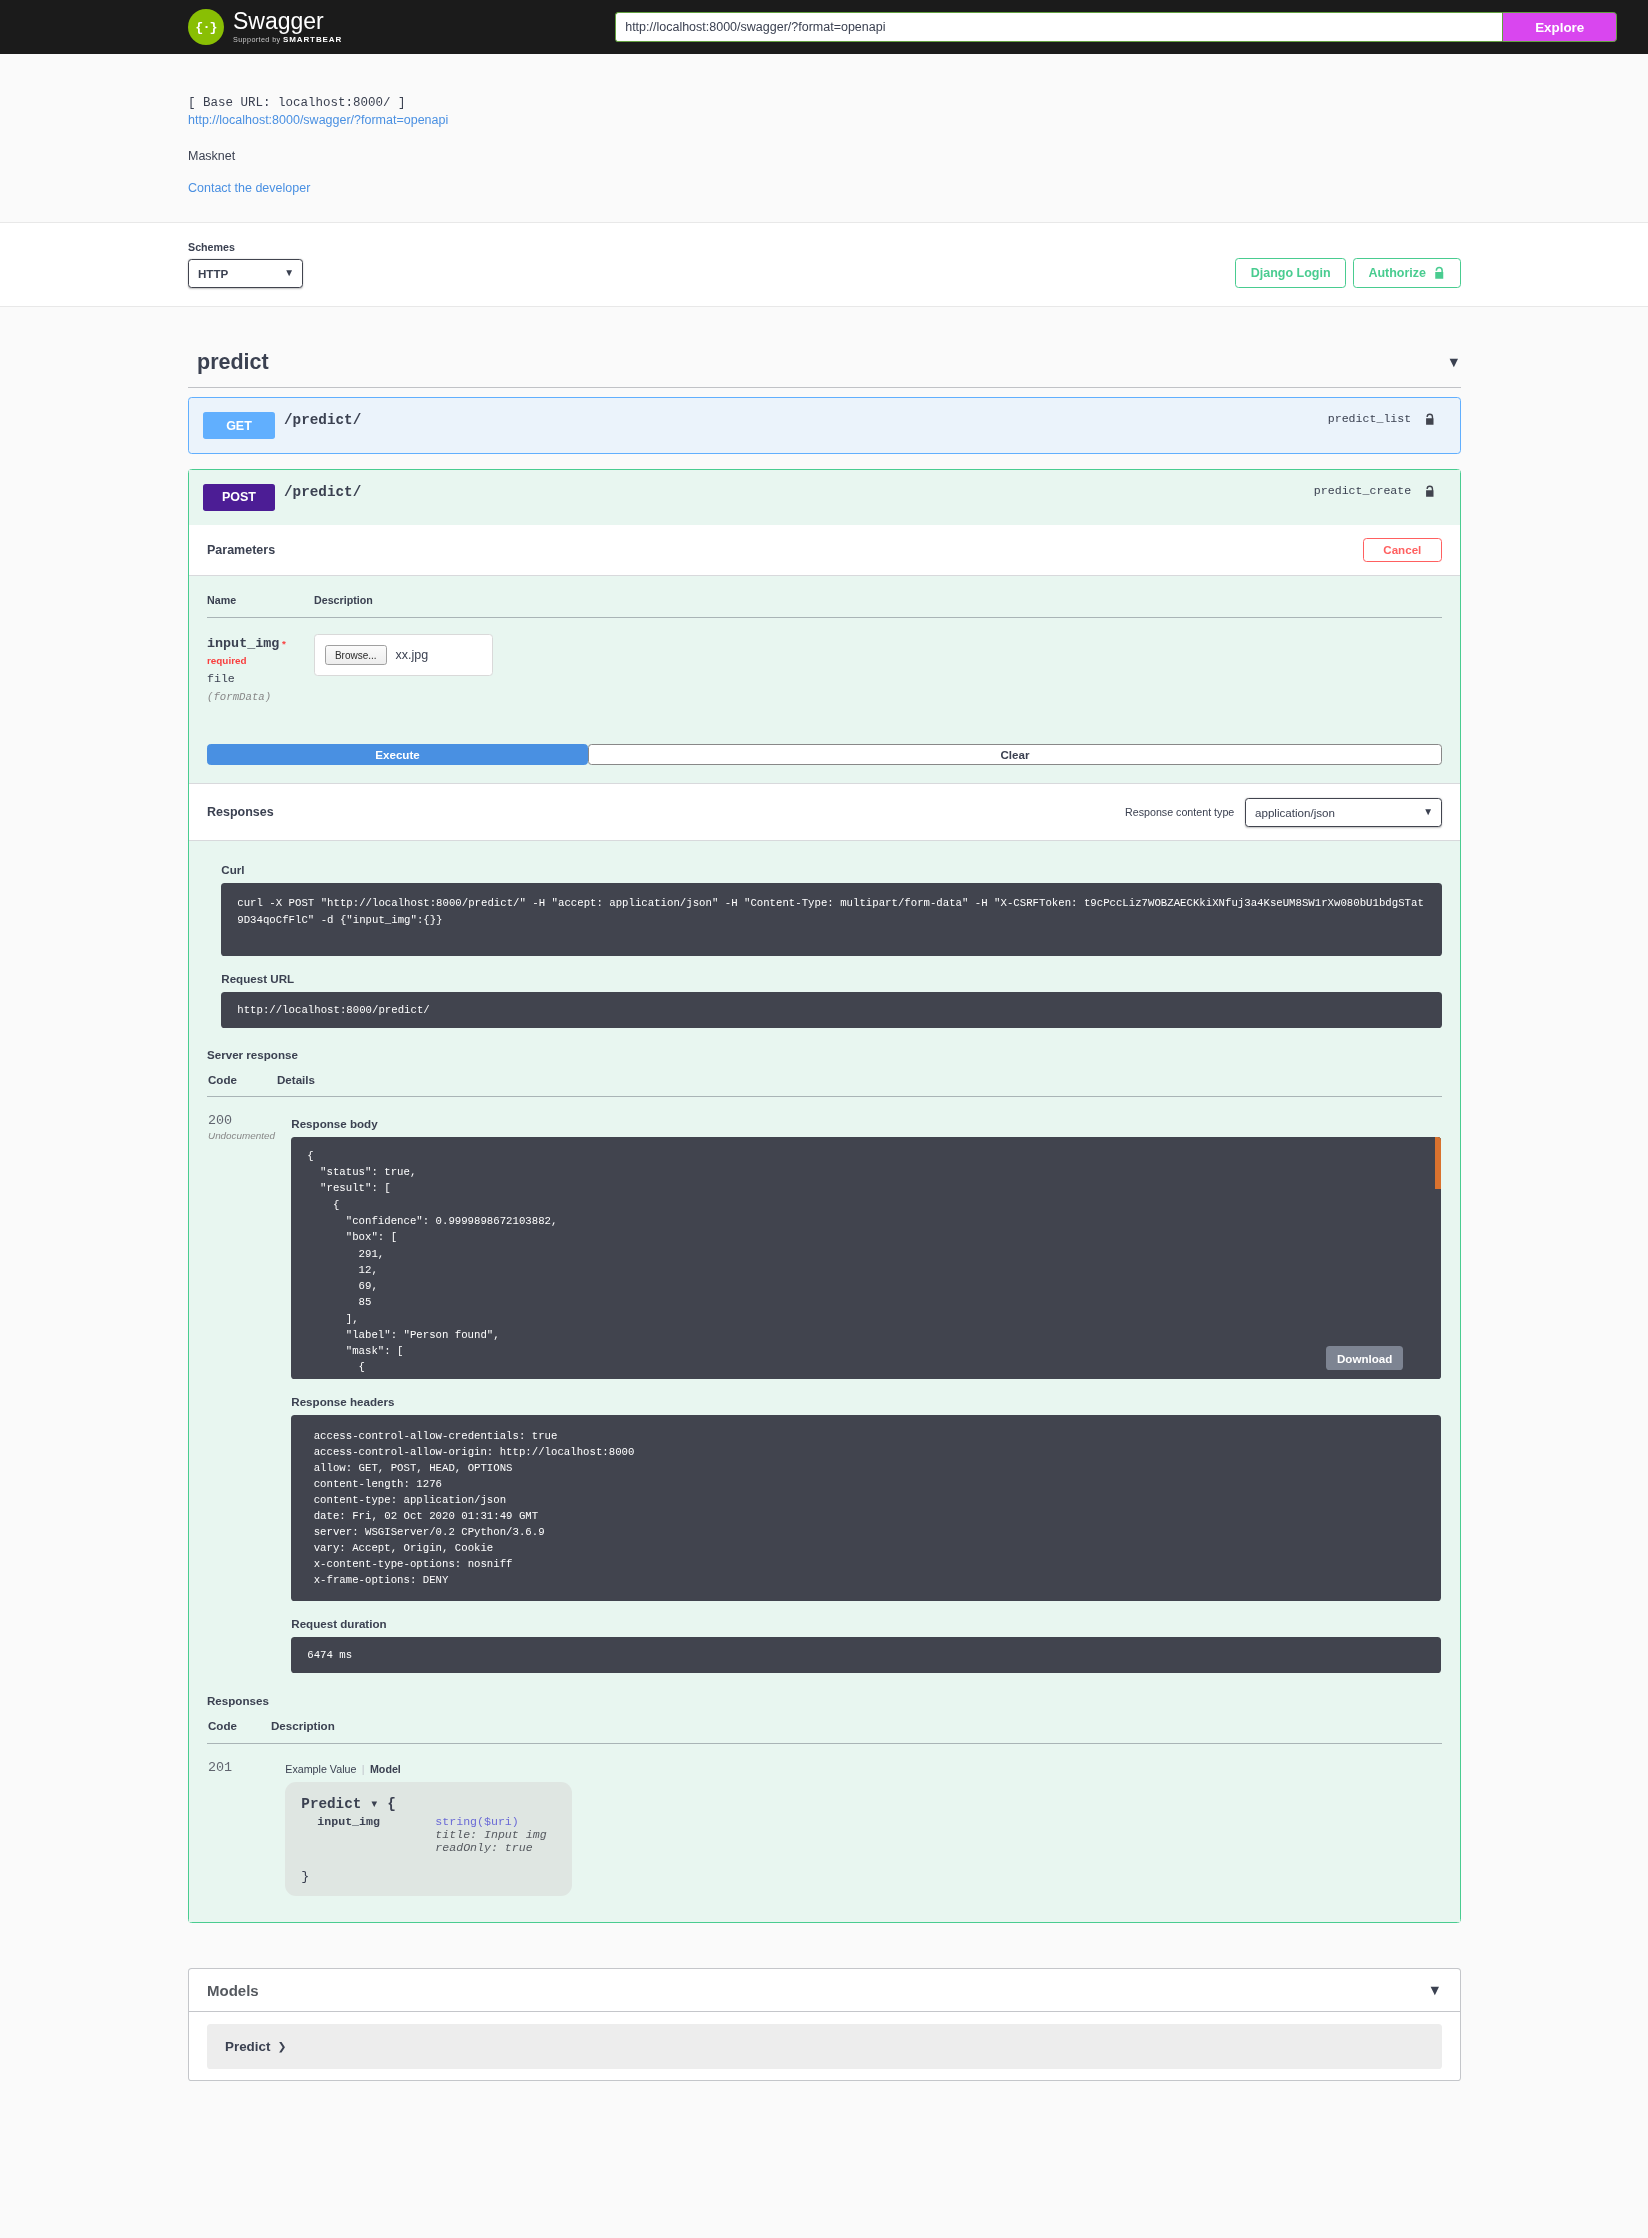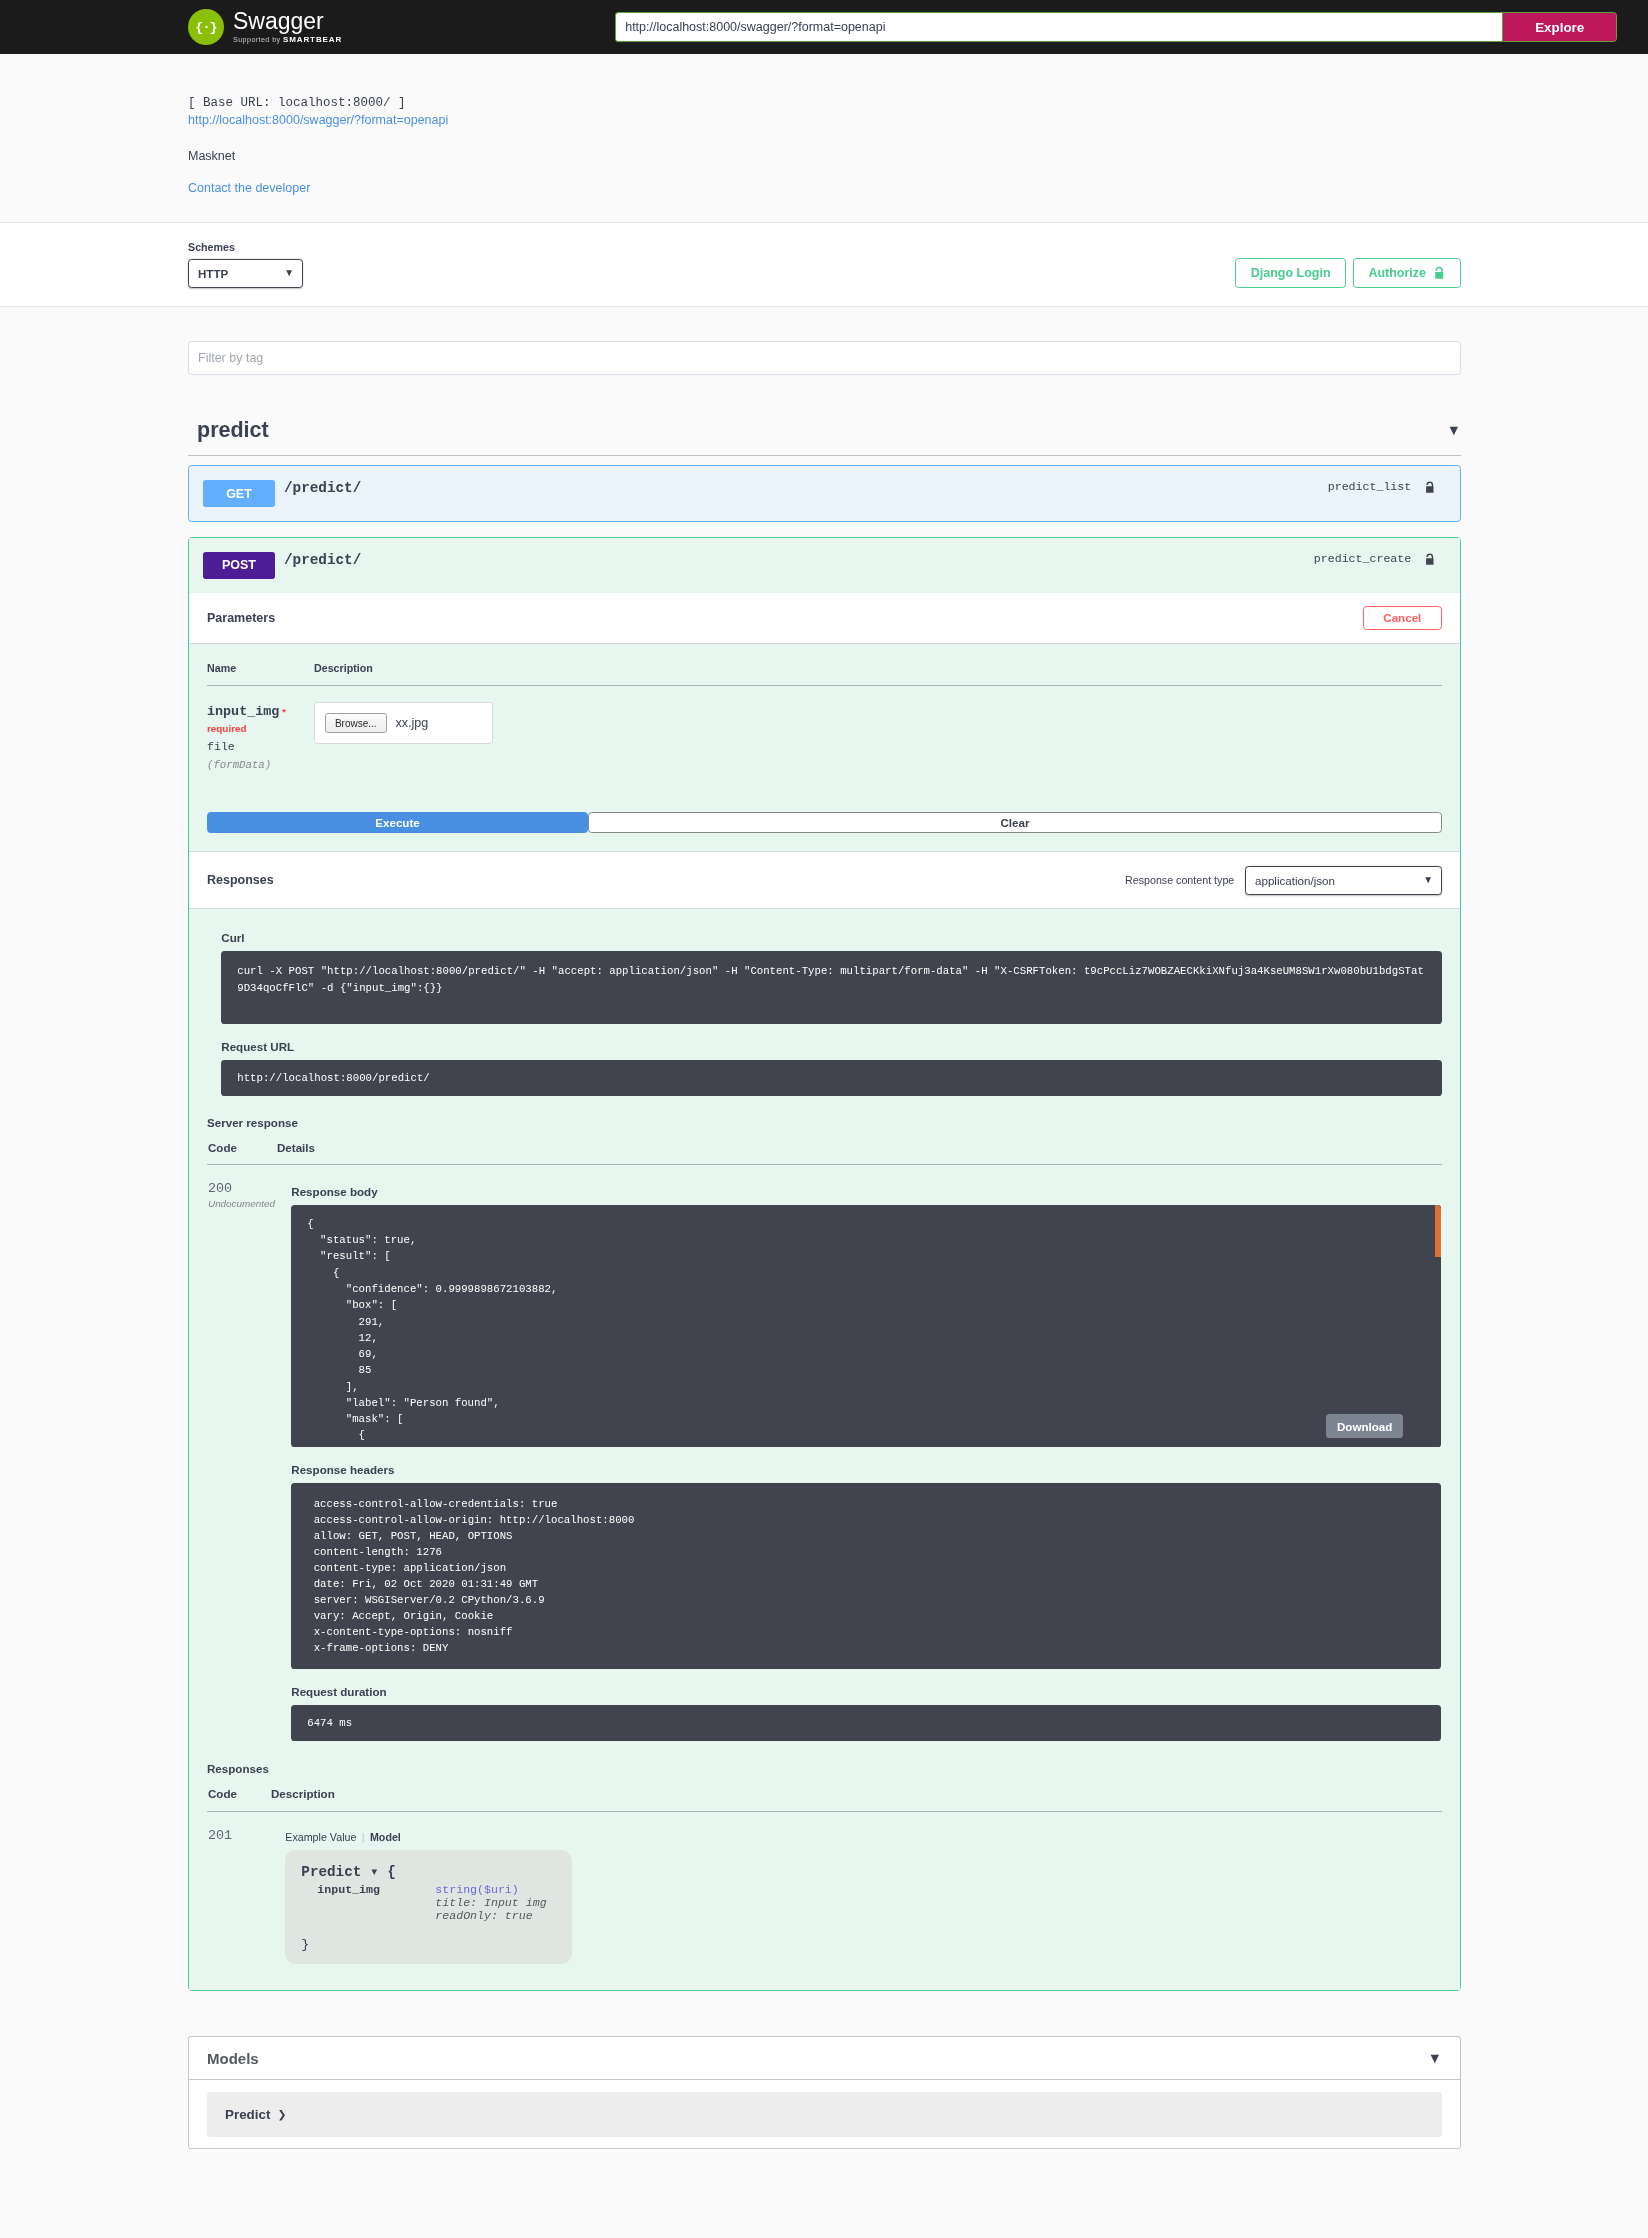--- a/index.html
+++ b/index.html
@@ -38,21 +38,21 @@
     width: 887px; height: 30px;
     border: 1.8px solid #62a03f; border-right: none;
     border-radius: 3.6px 0 0 3.6px;
     background: #fff; color: #3b4151;
     font-size: 12.5px; padding: 0 9px;
     font-family: "Liberation Sans", sans-serif;
     outline: none;
   }
   .explore-btn {
     height: 30px; min-width: 115px;
-    background: #be185d; color: #fff;
+    background: #d946ef; color: #fff;
     border: 1.8px solid #62a03f; border-radius: 0 3.6px 3.6px 0;
     font-size: 13.4px; font-weight: bold; cursor: pointer;
     font-family: "Liberation Sans", sans-serif;
   }
 
   
   .info-section { background: #fafafa; padding: 36px 0 27px 188px; }
   .api-title {
     font-size: 34px; font-weight: bold; color: #3b4151;
     display: flex; align-items: center; gap: 9px; margin: 0;
@@ -366,21 +366,20 @@
         <span>Authorize</span>
         <svg class="lock-ico" viewBox="0 0 20 20">
           <path d="M15.8 8V5.6a5.8 5.8 0 0 0-11.6 0v.6h2.4v-.6a3.4 3.4 0 0 1 6.8 0V8H3.6v11h12.8V8z" fill="#49cc90"></path>
         </svg>
       </button>
     </div>
   </div>
 
   <div class="wrapper">
 
-    <input class="filter-input" type="text" placeholder="Filter by tag" style="">
 
     <div class="tag-header">
       <span class="tag-name">predict</span>
       <span class="chev">▼</span>
     </div>
 
     
     <div class="op-block op-get">
       <div class="op-summary">
         <span class="op-method m-get">GET</span>

